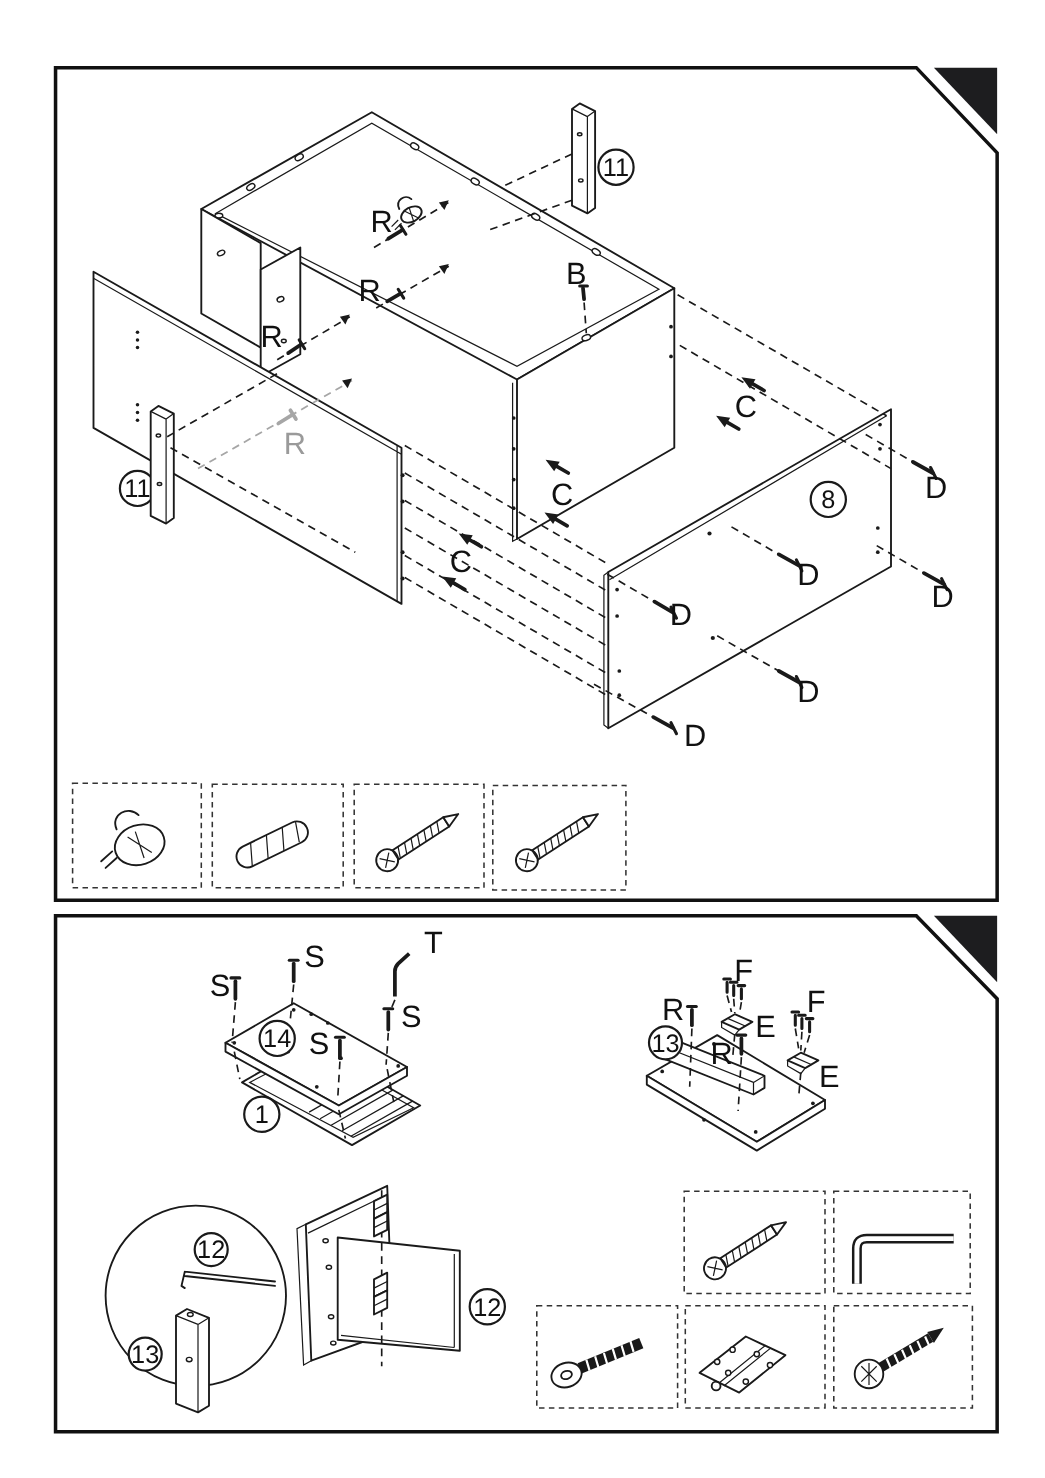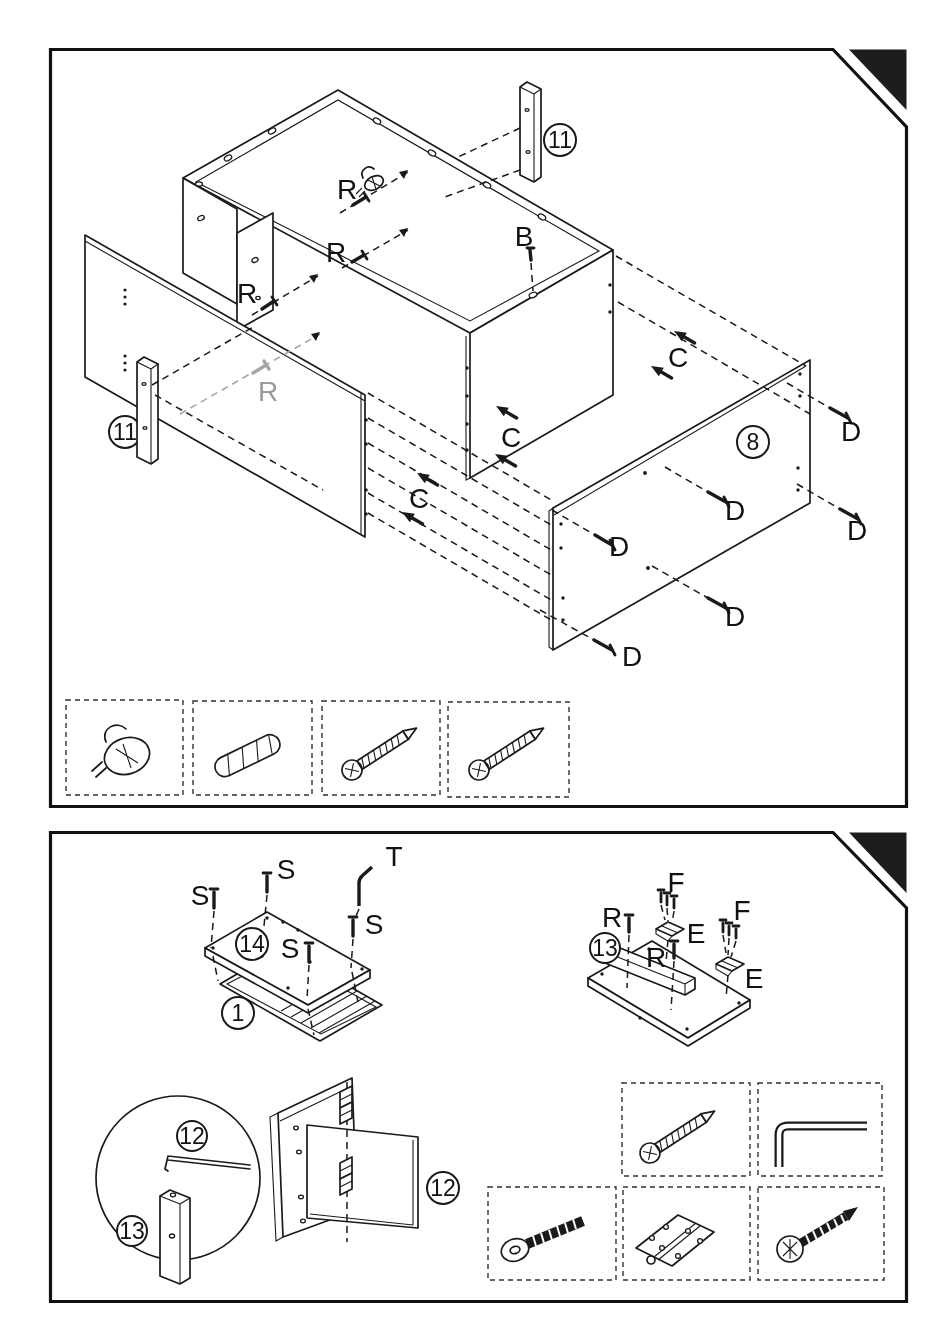--- a/index.html
+++ b/index.html
@@ -22,21 +22,21 @@
   .mid{text-anchor:middle;}
   .hbox{fill:none;stroke:#333;stroke-width:1.4;stroke-dasharray:5 4;}
   .callout{fill:#fff;stroke:#1a1a1a;stroke-width:2;}
   .border{fill:none;stroke:#111;stroke-width:3.2;stroke-linejoin:miter;}
   .fold{fill:#1d1d1f;stroke:none;}
   .wht{fill:none;stroke:#fff;stroke-width:2;}
 </style>
 </head>
 <body>
 
-<div class="panel" style="left:0;top:0">
+<div class="panel" style="left:0;top:12px">
 <svg width="950" height="820" viewBox="0 0 950 820">
 
   <polygon class="fold" points="849,49.5 906.5,49.5 906.5,110"></polygon>
   <path class="border" d="M833,49.5 L50.5,49.5 L50.5,806.5 L906.5,806.5 L906.5,127 Z"></path>
 
   <g>
     <path class="lnf" d="M183,178 L338,90 L613,250 L470,333 Z"></path>
     <path class="thin" d="M196,182 L338,100 L599,251 L470,321 Z"></path>
     <ellipse class="hole" cx="377" cy="121" rx="4" ry="2.5" transform="rotate(30 377 121)"></ellipse>
     <ellipse class="hole" cx="432" cy="153" rx="4" ry="2.5" transform="rotate(30 432 153)"></ellipse>

